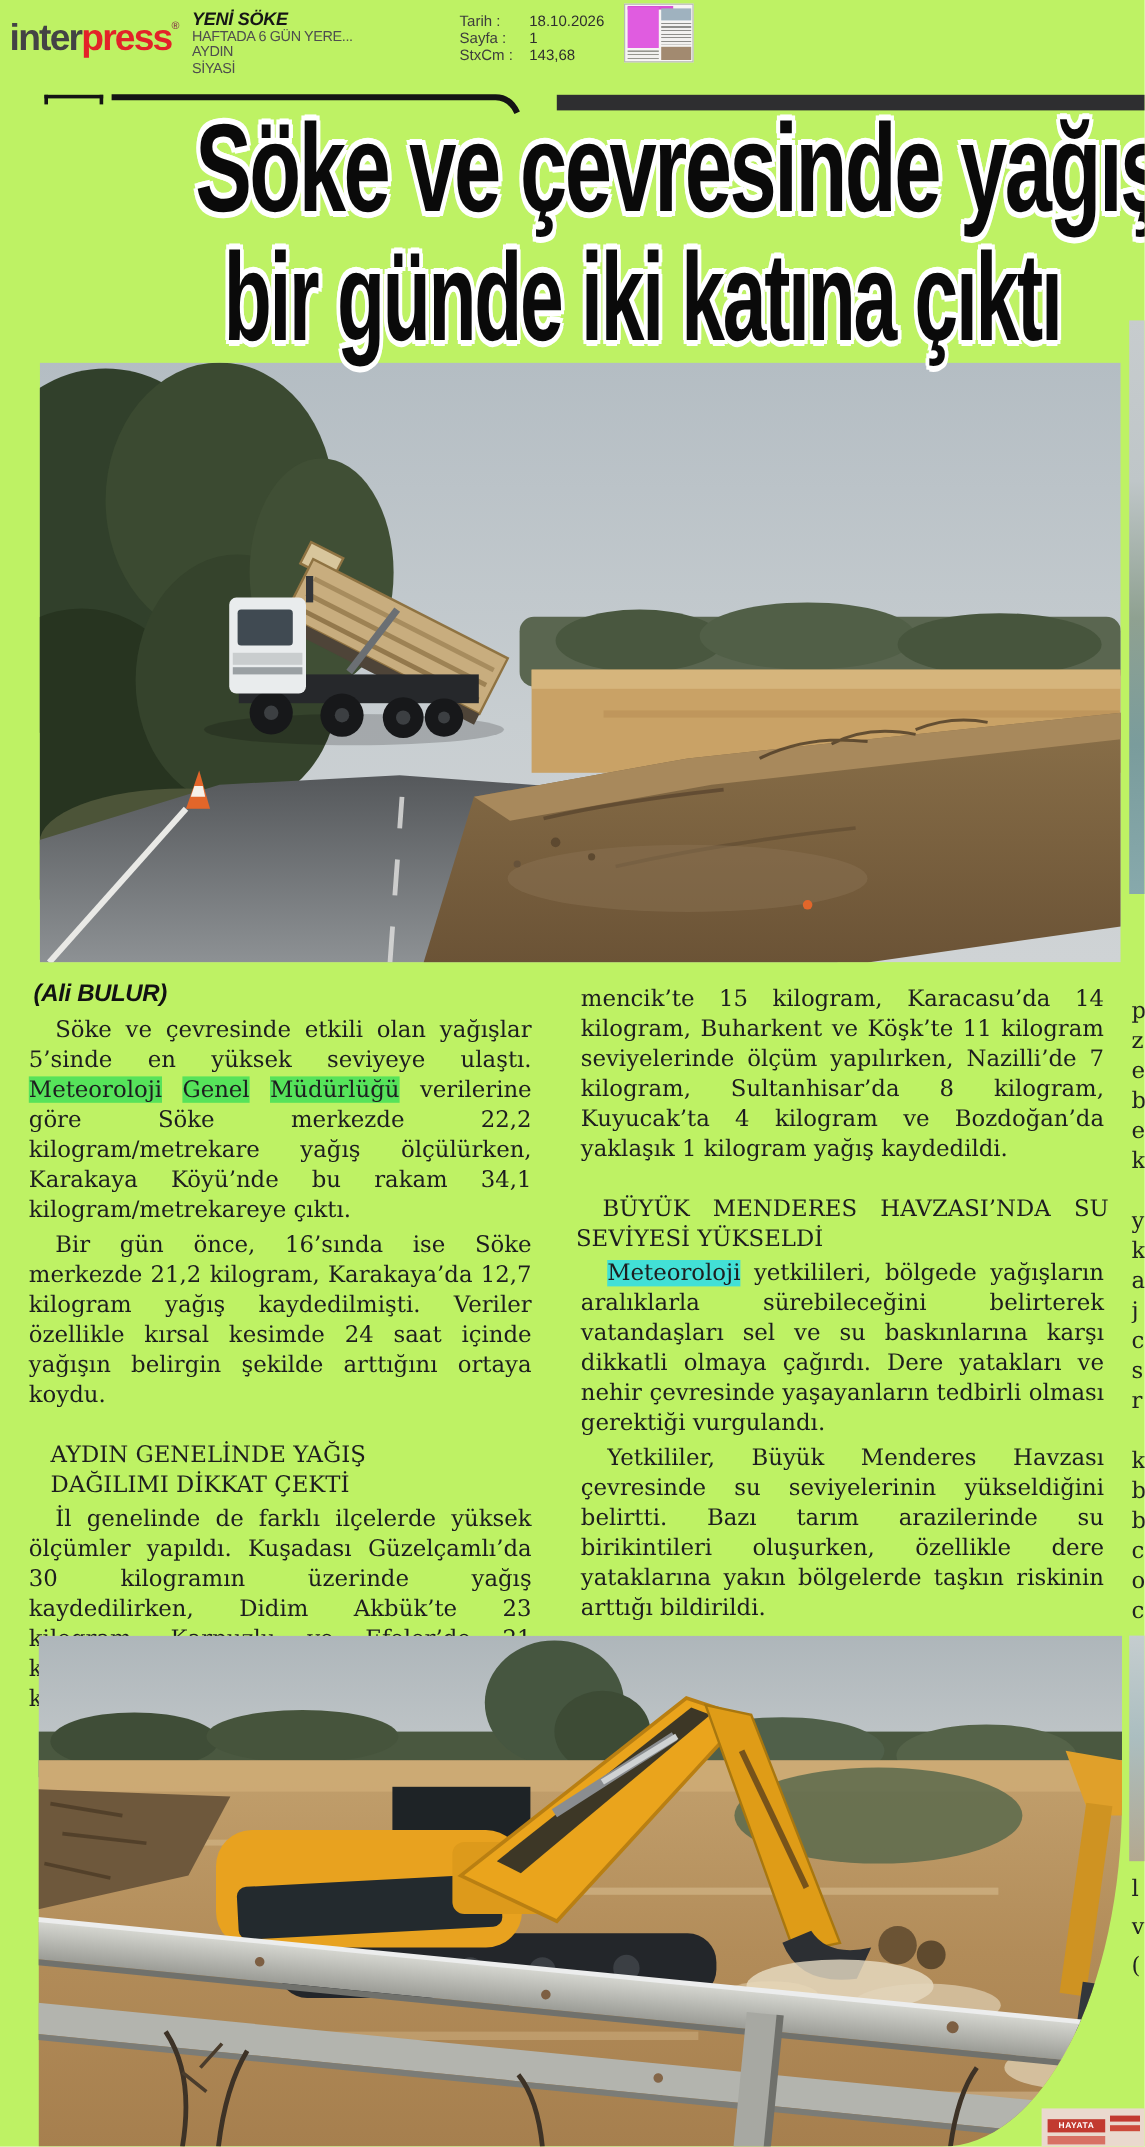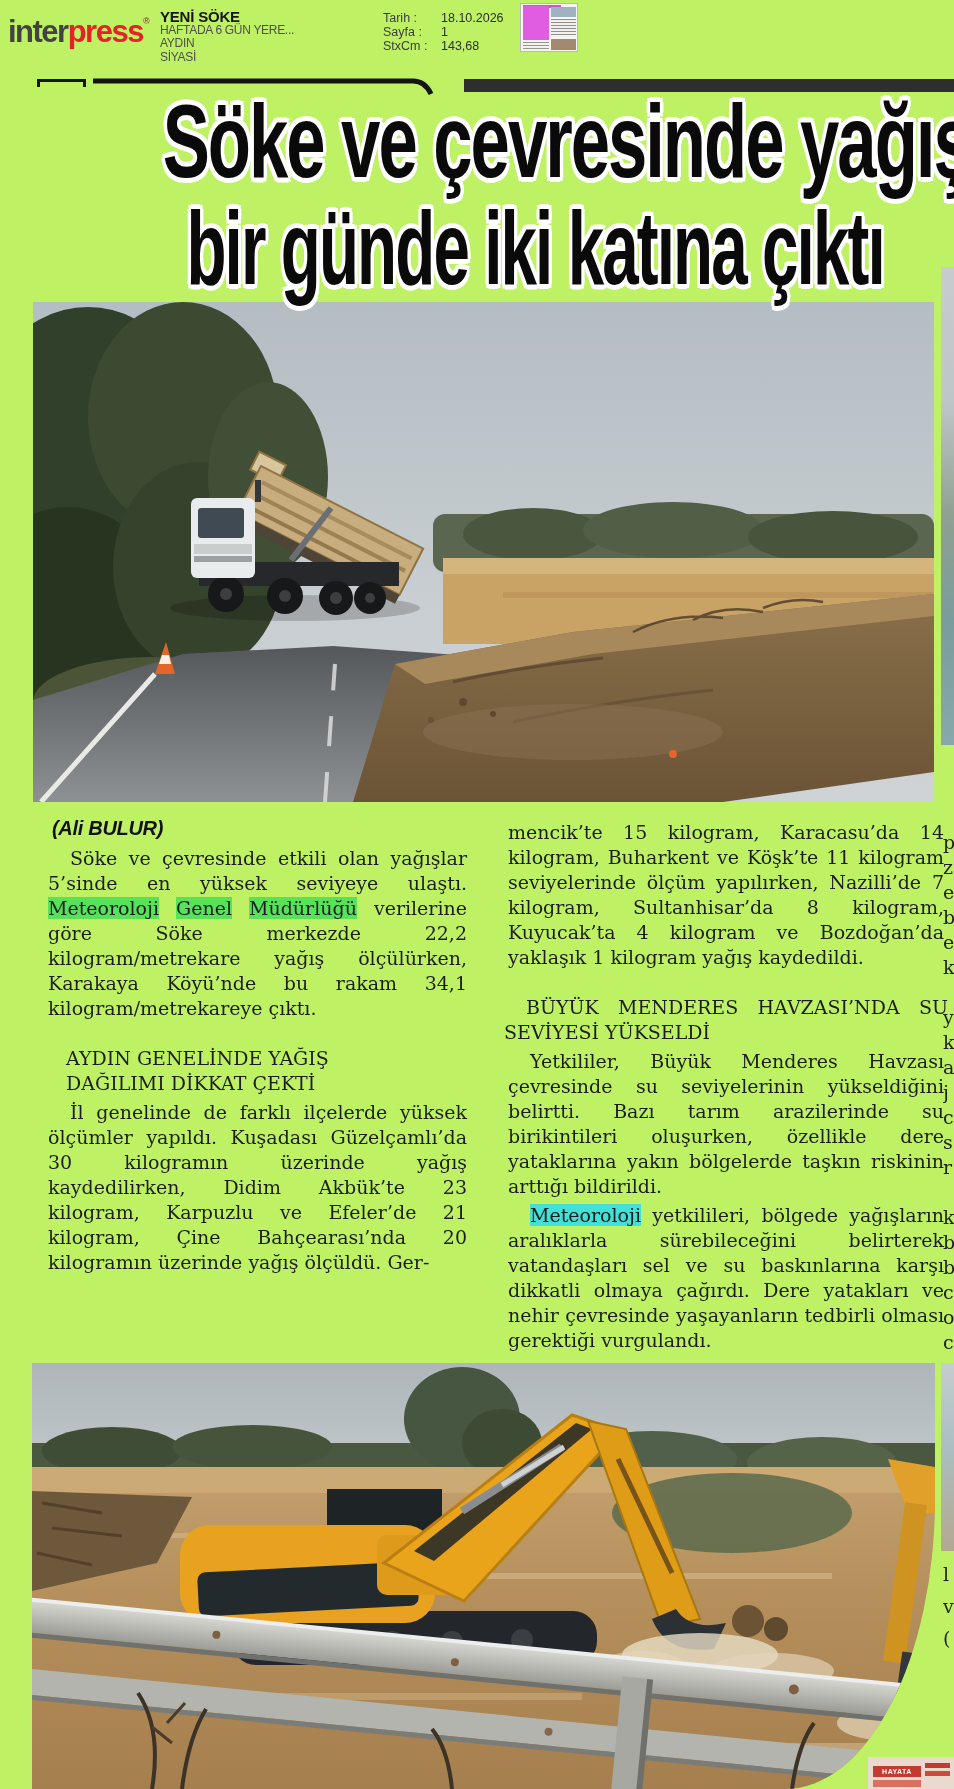--- a/index.html
+++ b/index.html
@@ -5,21 +5,21 @@
   html,body{margin:0;padding:0;background:#ffffff;}
   #page{position:relative;width:954px;height:1789px;background:#bef264;overflow:hidden;
         font-family:"Liberation Sans",sans-serif;}
 
   
   .logo{position:absolute;left:8px;top:14px;font-size:31px;font-weight:bold;letter-spacing:-1.5px;white-space:nowrap;}
   .logo .p1{color:#434345;}
   .logo .p2{color:#e32229;}
   .logo .mark{font-size:9px;color:#8a4a4a;vertical-align:top;position:relative;top:2px;}
   .pub{position:absolute;left:160px;top:10px;line-height:13.5px;}
-  .pub .name{font-size:15px;font-weight:bold;color:#161616;letter-spacing:-0.2px;}
+  .pub .name{font-size:15px;font-weight:bold;color:#161616;letter-spacing:-0.2px;font-style:italic;}
   .pub .sub{font-size:12px;color:#4e4e4e;letter-spacing:-0.3px;}
   .meta{position:absolute;left:383px;top:11px;font-size:12.5px;color:#3d3d3d;line-height:14px;}
   .meta .row{display:flex;}
   .meta .lab{width:58px;}
   .meta .val{color:#2e2e2e;}
   
   .thumb{position:absolute;left:520px;top:3px;width:58px;height:49px;background:#f6f5f3;
          border:1px solid #b9b9b4;box-sizing:border-box;}
   .thumb .mag{position:absolute;left:2px;top:2px;width:26px;height:34px;background:#e05ce0;}
   .thumb .magstrip{position:absolute;left:2px;top:1px;width:38px;height:3px;background:#d94fd4;}
@@ -46,21 +46,21 @@
   .hl1{transform:scaleX(.68);transform-origin:50% 50%;}
   .hl2{transform:scaleX(.63);transform-origin:50% 50%;}
 
   
   .photo1{position:absolute;left:33px;top:302px;width:901px;height:500px;overflow:hidden;z-index:2;}
   .photo2{position:absolute;left:32px;top:1363px;width:903px;height:426px;overflow:hidden;
           border-bottom-right-radius:150px 290px;z-index:2;}
   .photo1 svg,.photo2 svg{display:block;}
 
   
-  .columns{position:absolute;left:44px;top:816px;width:904px;display:flex;z-index:1;}
+  .columns{position:absolute;left:20px;top:816px;width:904px;display:flex;z-index:1;}
   .colL{width:427px;margin-right:33px;}
   .colR{width:444px;}
   .body-text{font-family:"DejaVu Serif","Liberation Serif",serif;font-size:19px;line-height:25px;
              color:#1d1d1f;text-align:justify;}
   .body-text p{margin:4px;text-indent:22px;}
   .body-text p.noindent{text-indent:0;}
   .byline{font-family:"Liberation Sans",sans-serif;font-weight:bold;font-style:italic;
           font-size:20px;color:#121212;margin:0 0 5px 8px;letter-spacing:-0.3px;}
   .subhead{margin-top:25px;text-indent:22px;}
   .subhead.just1{text-align:justify;text-align-last:justify;}
@@ -219,30 +219,31 @@
         <circle cx="460" cy="412" r="3" fill="#5d4930"></circle>
       <circle cx="398" cy="418" r="3" fill="#66523a"></circle>
         <circle cx="640" cy="452" r="4" fill="#e2662a"></circle>
     </svg>
   </div>
 
   <div class="columns body-text">
     <div class="colL">
       <div class="byline">(Ali BULUR)</div>
       <p><span>Söke ve çevresinde etkili olan yağışlar 5’sinde en yüksek seviyeye ulaştı. </span><span class="hlg">Meteoroloji</span><span> </span><span class="hlg">Genel</span><span> </span><span class="hlg">Müdürlüğü</span><span> verilerine göre Söke merkezde 22,2 kilogram/metrekare yağış ölçülürken, Karakaya Köyü’nde bu rakam 34,1 kilogram/metrekareye çıktı.</span></p>
+      <p>Bir gün önce, 16’sında ise Söke merkezde 21,2 kilogram, Karakaya’da 12,7 kilogram yağış kaydedilmişti. Veriler özellikle kırsal kesimde 24 saat içinde yağışın belirgin şekilde arttığını ortaya koydu.</p>
       <div class="subhead">AYDIN GENELİNDE YAĞIŞ</div>
       <div style="text-indent:22px;">DAĞILIMI DİKKAT ÇEKTİ</div>
       <p>İl genelinde de farklı ilçelerde yüksek ölçümler yapıldı. Kuşadası Güzelçamlı’da 30 kilogramın üzerinde yağış kaydedilirken, Didim Akbük’te 23 kilogram, Karpuzlu ve Efeler’de 21 kilogram, Çine Bahçearası’nda 20 kilogramın üzerinde yağış ölçüldü. Ger-</p>
     </div>
     <div class="colR">
       <p class="noindent">mencik’te 15 kilogram, Karacasu’da 14 kilogram, Buharkent ve Köşk’te 11 kilogram seviyelerinde ölçüm yapılırken, Nazilli’de 7 kilogram, Sultanhisar’da 8 kilogram, Kuyucak’ta 4 kilogram ve Bozdoğan’da yaklaşık 1 kilogram yağış kaydedildi.</p>
       <div class="subhead just1">BÜYÜK MENDERES HAVZASI’NDA SU</div>
       <div>SEVİYESİ YÜKSELDİ</div>
+      <p><span class="hlc">Meteoroloji</span><span> yetkilileri, bölgede yağışların aralıklarla sürebileceğini belirterek vatandaşları sel ve su baskınlarına karşı dikkatli olmaya çağırdı. Dere yatakları ve nehir çevresinde yaşayanların tedbirli olması gerektiği vurgulandı.</span></p>
       <p>Yetkililer, Büyük Menderes Havzası çevresinde su seviyelerinin yükseldiğini belirtti. Bazı tarım arazilerinde su birikintileri oluşurken, özellikle dere yataklarına yakın bölgelerde taşkın riskinin arttığı bildirildi.</p>
-      <p><span class="hlc">Meteoroloji</span><span> yetkilileri, bölgede yağışların aralıklarla sürebileceğini belirterek vatandaşları sel ve su baskınlarına karşı dikkatli olmaya çağırdı. Dere yatakları ve nehir çevresinde yaşayanların tedbirli olması gerektiği vurgulandı.</span></p>
     </div>
   </div>
 
   <div class="photo2">
     <svg width="903" height="426" viewBox="0 0 903 426" preserveAspectRatio="none">
       <defs>
         <linearGradient id="sky2" x1="0" y1="0" x2="0" y2="1">
           <stop offset="0" stop-color="#aeb6ba"></stop>
             <stop offset="1" stop-color="#c6cbcd"></stop>
         </linearGradient>

